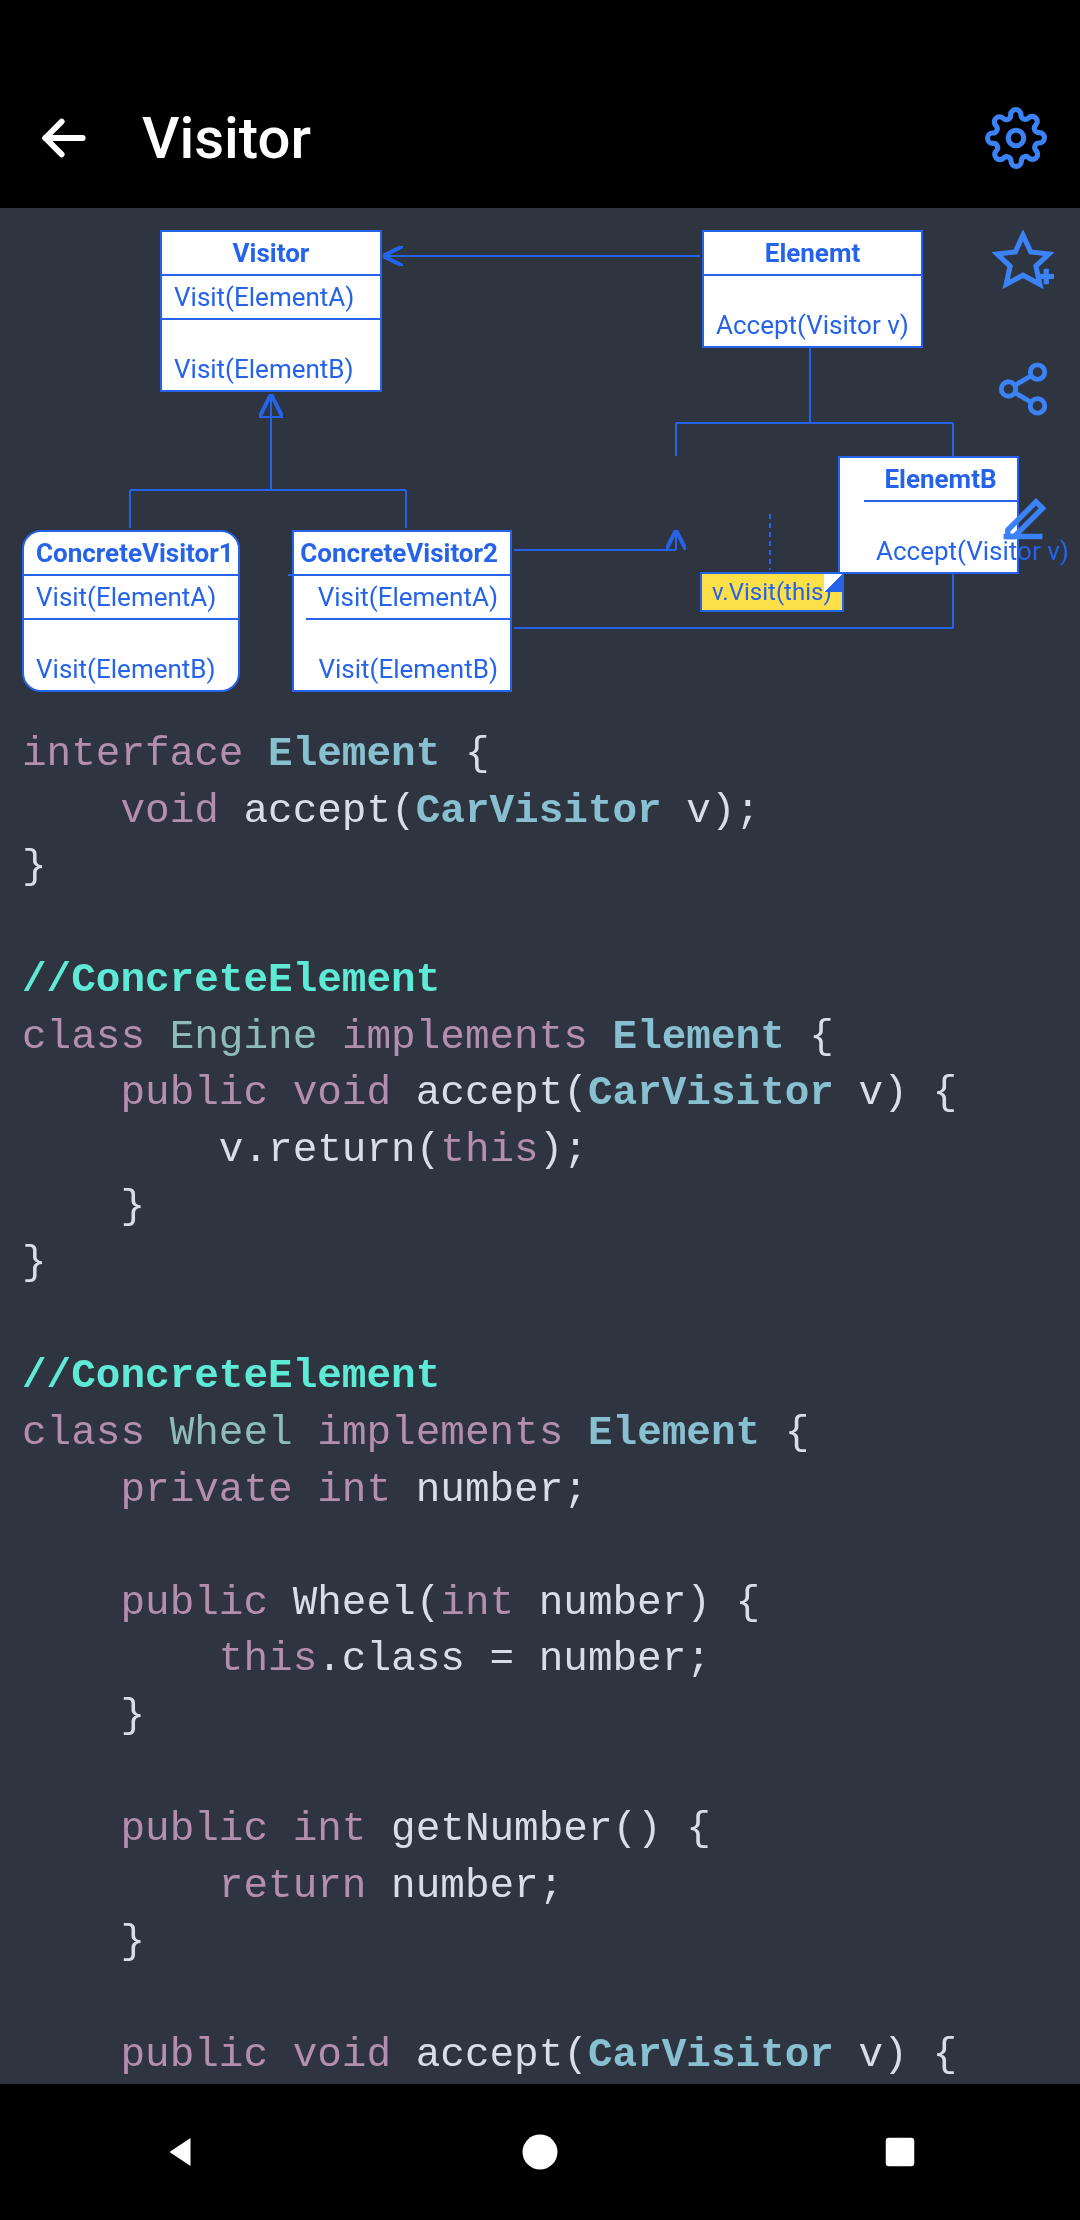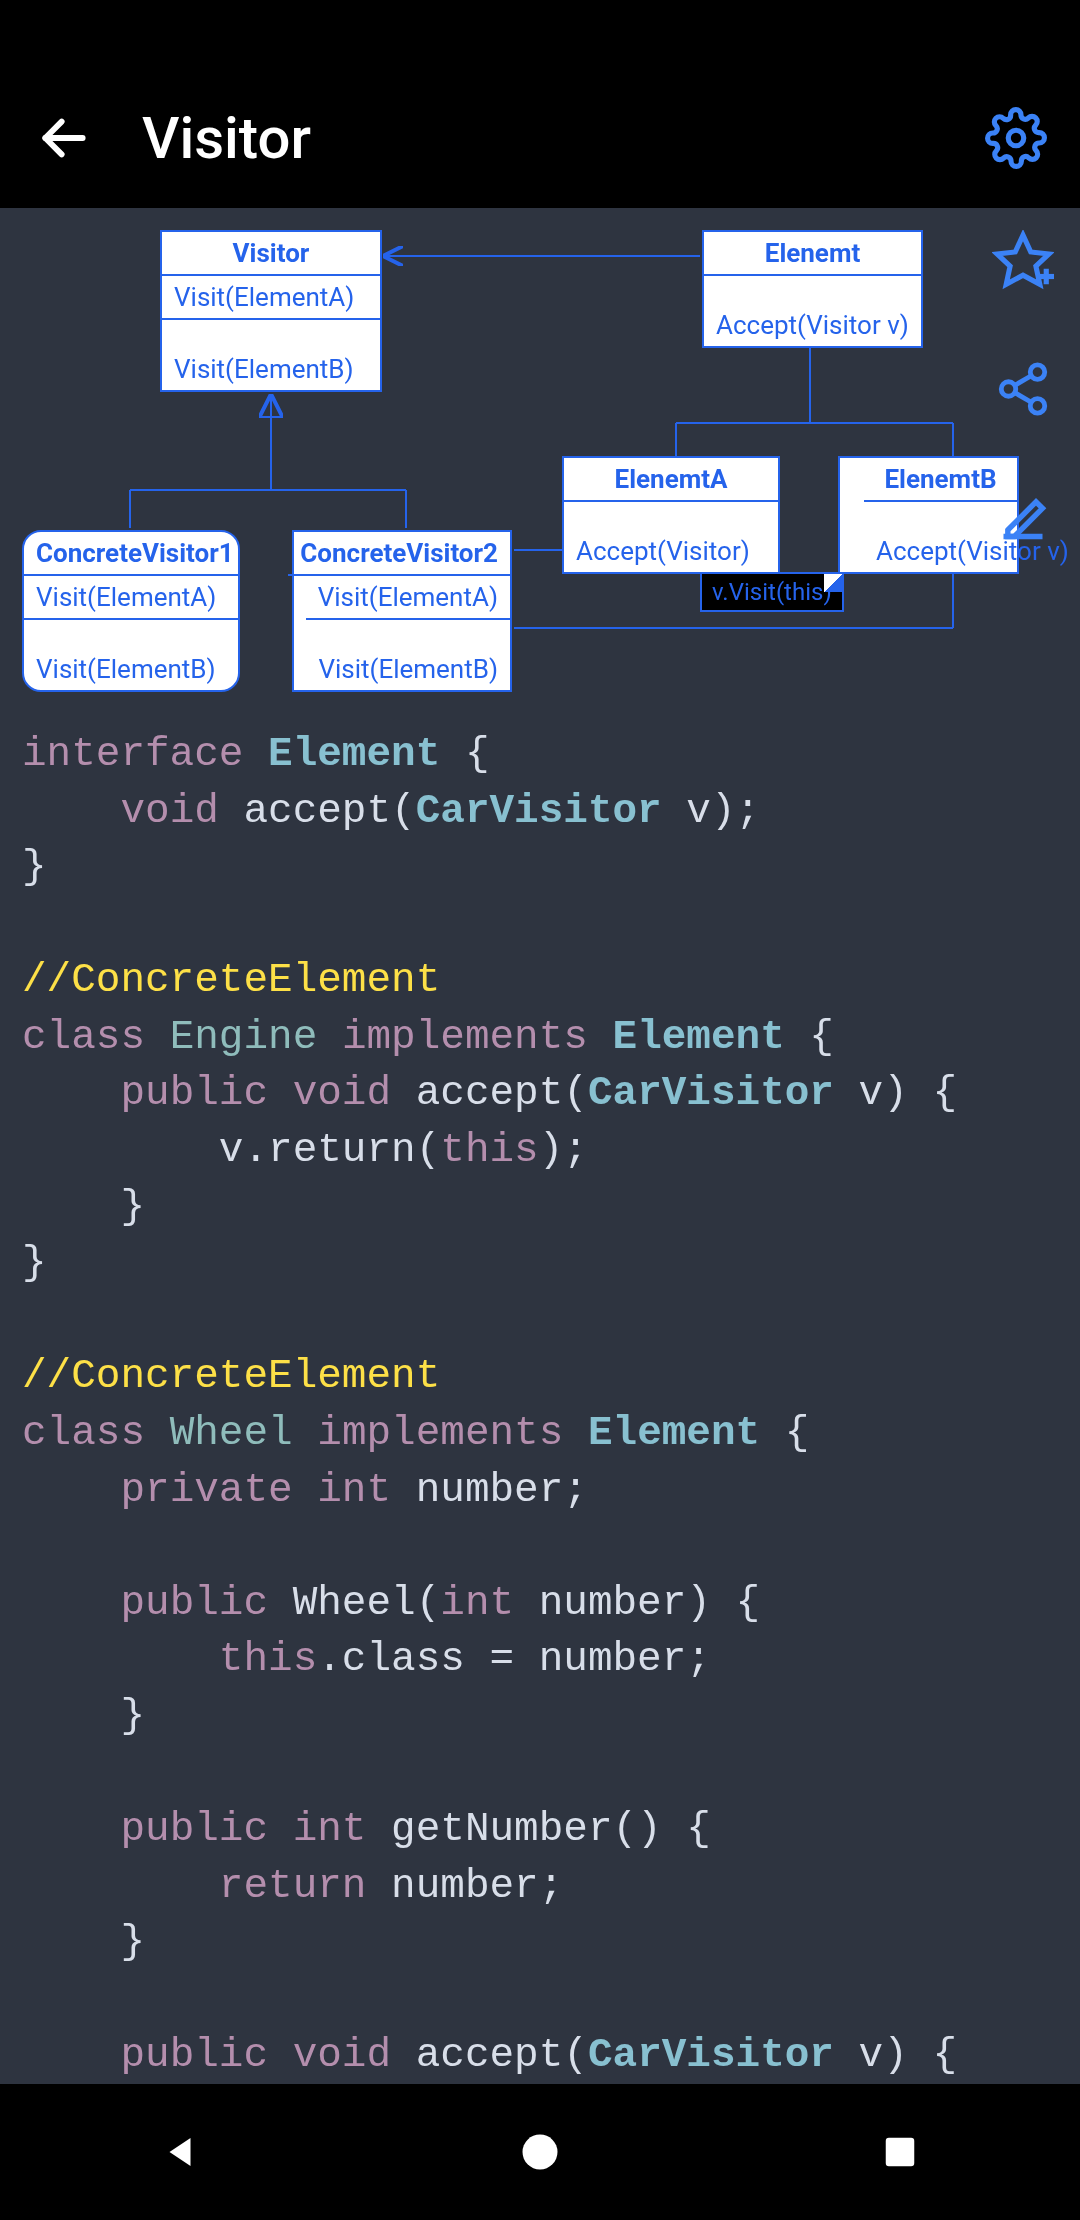--- a/index.html
+++ b/index.html
@@ -15,22 +15,22 @@
   .uml-cell { border-bottom: 2px solid #2563eb; padding: 6px 12px; color: #2563eb; font-size: 26px; white-space: nowrap; text-align: left; }
   .uml-cell:last-child { border-bottom: none; margin-top: 28px; }
   .uml-cell.head { font-weight: 700; text-align: center; }
   svg.lines { position: absolute; top:0; left:0; width:100%; height:100%; pointer-events:none; }
   .float-icons { position: absolute; right: 22px; top: 18px; display: flex; flex-direction: column; gap: 58px; }
   .float-icon { width: 70px; height: 70px; color: #3b82f6; display:flex; align-items:center; justify-content:center; }
   .code { padding: 28px 22px; font-family: 'Courier New', monospace; font-size: 41px; line-height: 1.38; color: #d8dee9; white-space: pre; }
   .kw { color: #b48ead; }
   .type { color: #88c0d0; font-weight: bold; }
   .name { color: #8fbcbb; }
-  .cm { color: #fde047; }
-  .note-box { position:absolute; background:#000000; border:2px solid #2563eb; color:#2563eb; font-size:24px; padding:4px 10px; }
+  .cm { color: #5eead4; font-weight: bold; }
+  .note-box { position:absolute; background:#fde047; border:2px solid #2563eb; color:#2563eb; font-size:24px; padding:4px 10px; }
   .note-box::after { content:''; position:absolute; top:0; right:0; width:18px; height:18px; background:linear-gradient(135deg,#fff 50%,#2563eb 50%); }
   .nav-bar { height: 136px; background:#000; display:flex; align-items:center; justify-content:space-around; color:#fff; }
   .nav-btn { width:60px; height:60px; display:flex; align-items:center; justify-content:center; }
 </style>
 </head>
 <body>
 
 <div class="status-bar"></div>
 
 <div class="app-bar">
@@ -88,24 +88,20 @@
     </div>
     <div class="uml-box" style="left:22px; top:322px; width:218px;border-radius:19px;">
       <div class="uml-cell head">ConcreteVisitor1</div>
       <div class="uml-cell">Visit(ElementA)</div>
       <div class="uml-cell">Visit(ElementB)</div>
     </div>
     <div class="uml-box" style="left:292px; top:322px; width:220px;align-items:flex-end;">
       <div class="uml-cell head">ConcreteVisitor2</div>
       <div class="uml-cell">Visit(ElementA)</div>
       <div class="uml-cell">Visit(ElementB)</div>
-    </div>
-    <div class="uml-box" style="left:562px; top:248px; width:218px;">
-      <div class="uml-cell head">ElenemtA</div>
-      <div class="uml-cell">Accept(Visitor)</div>
     </div>
     <div class="uml-box" style="left:838px; top:248px; width:181px;padding-left:24px;">
       <div class="uml-cell head">ElenemtB</div>
       <div class="uml-cell">Accept(Visitor v)</div>
     </div>
     <div class="note-box" style="left:700px; top:364px;">v.Visit(this)</div>
 
     <div class="float-icons">
       <div class="float-icon">
         <svg width="62" height="62" viewBox="0 0 24 24" fill="none" stroke="currentColor" stroke-width="2">

